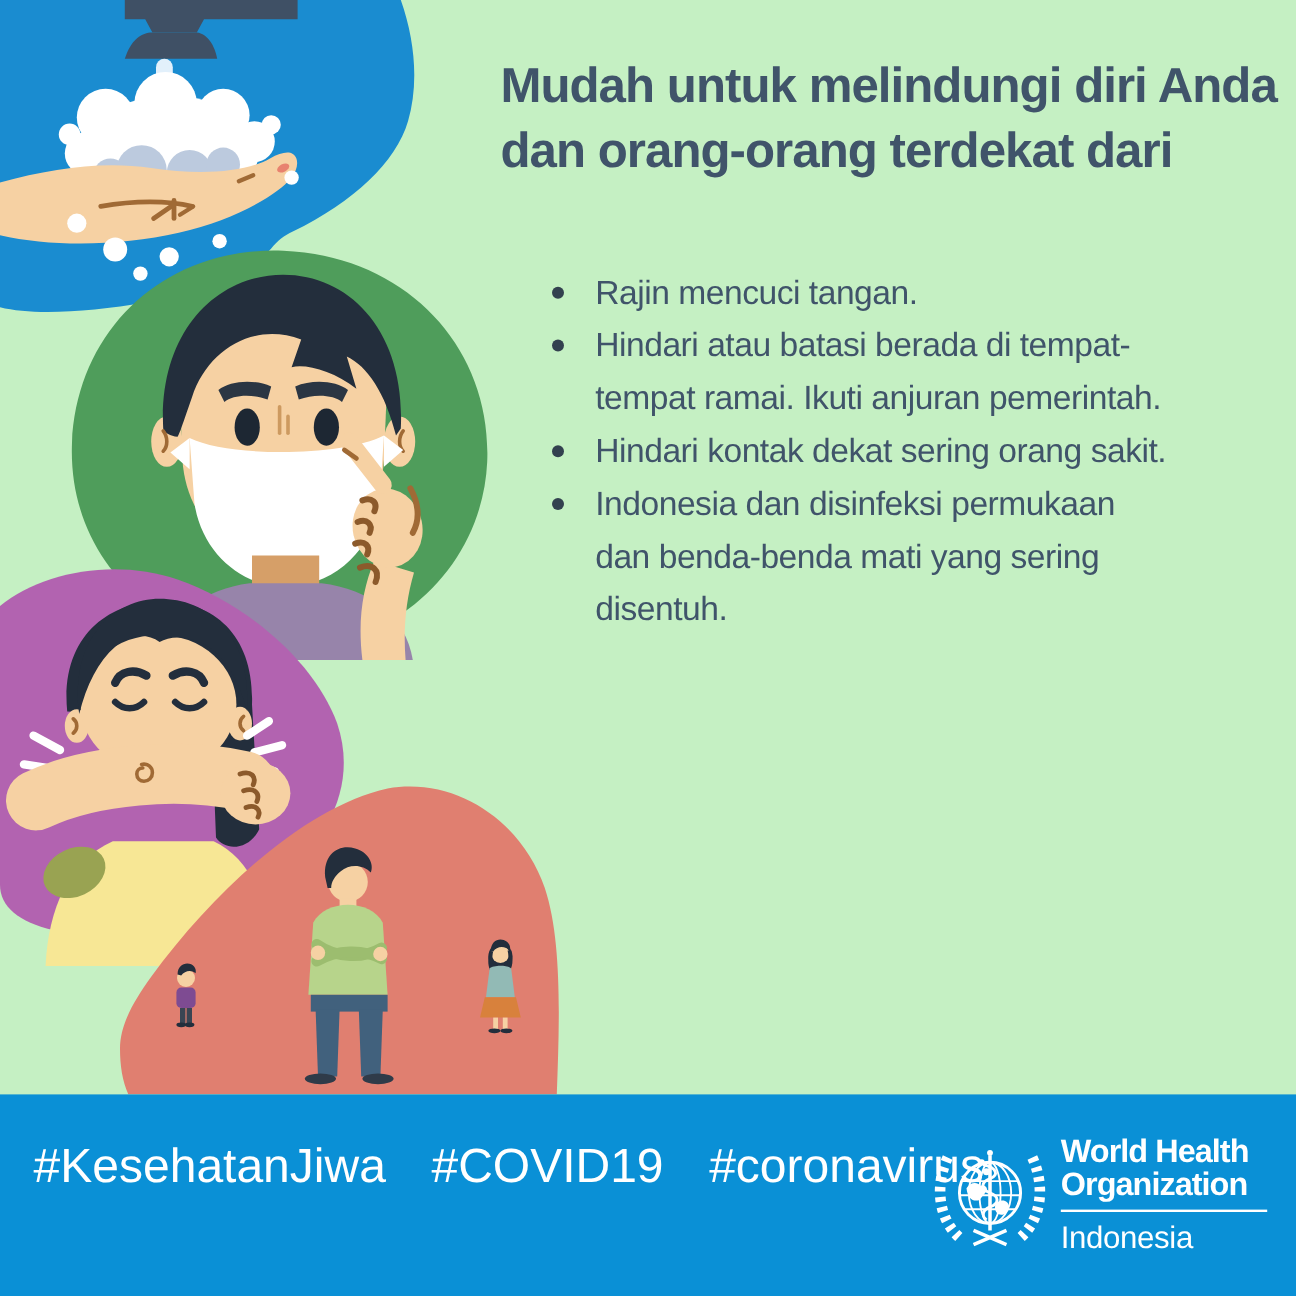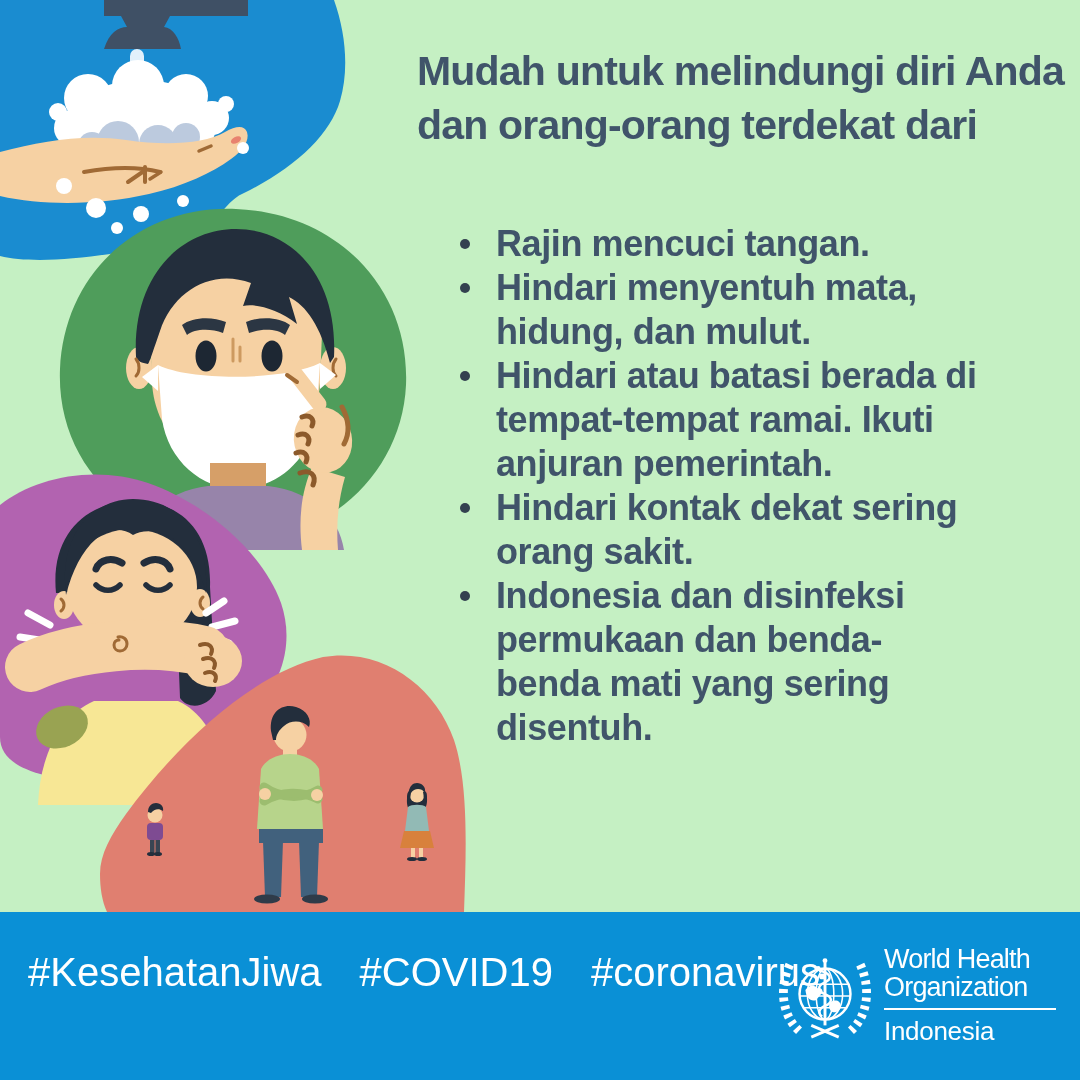--- a/index.html
+++ b/index.html
@@ -22,30 +22,30 @@
   #illus-distancing{left:85px;top:645px;}
   .fill-blob-blue{fill:var(--handwash-blob-blue);}
   .fill-blob-green{fill:var(--mask-blob-green);}
   .fill-blob-purple{fill:var(--cough-blob-purple);}
   .fill-blob-coral{fill:var(--distancing-blob-coral);}
 
   .heading{position:absolute;left:383px;top:44px;width:680px;z-index:3;
     color:var(--text-dark-slate);font-weight:700;font-size:41px;line-height:54px;letter-spacing:-0.8px;margin-left:34px;}
   .bullets{position:absolute;left:458px;top:222px;width:520px;z-index:3;list-style:none;}
   .bullets li{position:relative;padding-left:38px;color:var(--text-dark-slate);
-    font-weight:700;font-size:36px;line-height:44px;letter-spacing:-0.4px;}
+    font-weight:400;font-size:28px;line-height:44px;letter-spacing:-0.4px;}
   .bullets li::before{content:"";position:absolute;left:2px;top:17px;width:10px;height:10px;
     border-radius:50%;background:#33414f;}
 
   .footer{position:absolute;left:0;bottom:0;width:1080px;height:168px;background:var(--footer-blue);z-index:4;}
   .hashtags{position:absolute;left:28px;top:0;height:120px;display:flex;align-items:center;gap:38px;
     color:var(--footer-text-white);font-size:40px;font-weight:400;}
   .who{position:absolute;right:24px;top:50%;transform:translateY(-50%);display:flex;align-items:center;gap:10px;}
   .who-text{width:172px;color:var(--footer-text-white);}
-  .who-org{font-size:27px;font-weight:400;line-height:28px;letter-spacing:-0.8px;}
+  .who-org{font-size:27px;font-weight:700;line-height:28px;letter-spacing:-0.8px;}
   .who-divider{border-top:2.5px solid var(--footer-text-white);margin:7px 0 6px 0;width:100%;}
   .who-country{font-size:26px;font-weight:400;letter-spacing:-0.3px;}
 </style>
 </head>
 <body>
 
 <div class="poster">
 
   <svg id="illus-handwash" class="illus" width="380" height="280" viewBox="0 0 380 280">
     <path class="fill-blob-blue" d="M0,0 H334 C346,34 349,70 340,101 C330,135 295,168 244,193 C237,196 231,201 226,207 C208,228 168,244 122,252 C74,260 28,263 0,256 Z"></path>
@@ -216,21 +216,20 @@
     </g>
   </svg>
 
   <header class="heading">
     <div>Mudah untuk melindungi diri Anda</div>
     <div>dan orang-orang terdekat dari</div>
   </header>
 
   <ul class="bullets">
     <li>Rajin mencuci tangan.</li>
-    <li>Hindari menyentuh mata, hidung, dan mulut.</li>
     <li>Hindari atau batasi berada di tempat-tempat ramai. Ikuti anjuran pemerintah.</li>
     <li>Hindari kontak dekat sering orang sakit.</li>
     <li>Indonesia dan disinfeksi permukaan dan benda-benda mati yang sering disentuh.</li>
   </ul>
 
   <footer class="footer">
     <div class="hashtags">
       <span>#KesehatanJiwa</span>
       <span>#COVID19</span>
       <span>#coronavirus</span>

